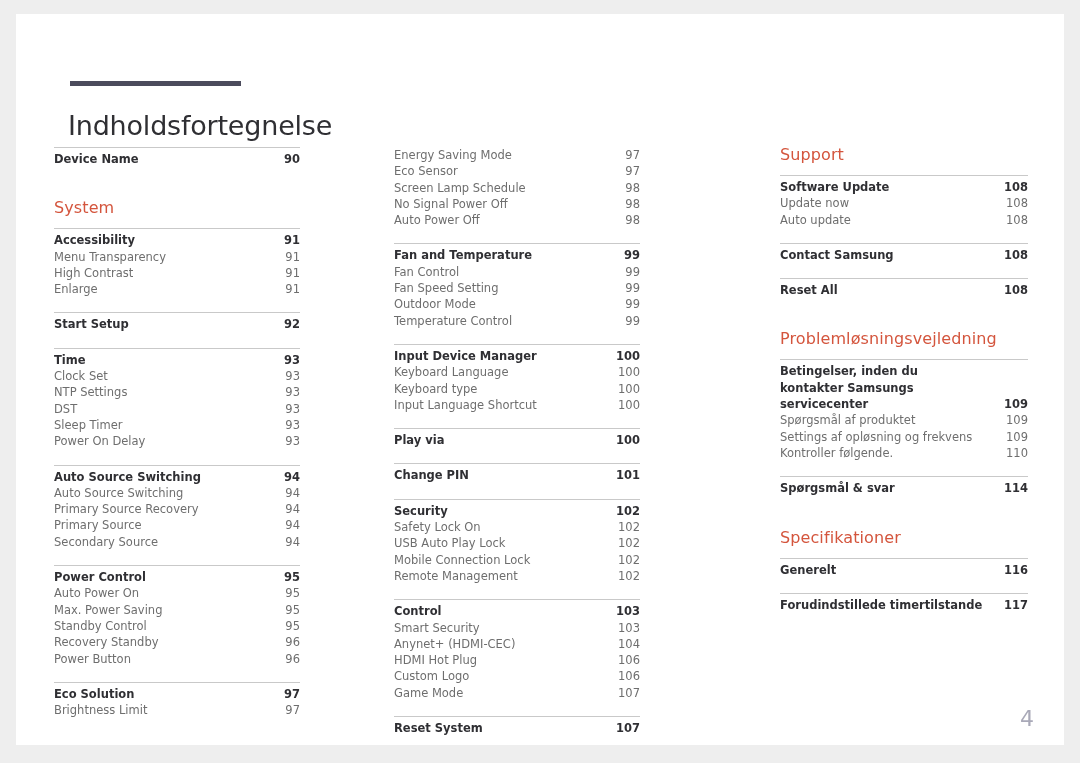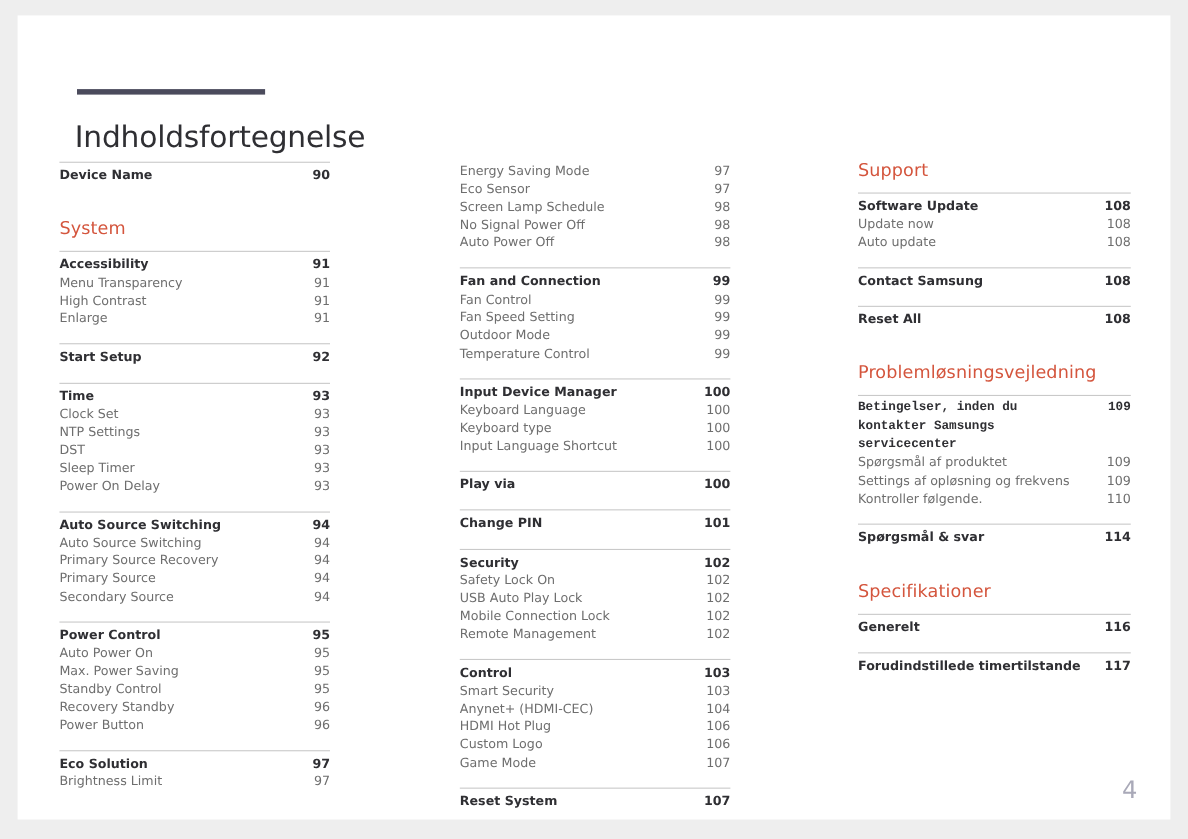--- a/index.html
+++ b/index.html
@@ -52,21 +52,21 @@
     top: 0;
     width: 966px;
     height: 731px;
     padding-left: 22px;
   }
   .col {
     position: absolute;
     top: 133px;
   }
   .col-1 { left: 38px;  width: 246px; }
-  .col-2 { left: 402px; width: 246px; }
+  .col-2 { left: 378px; width: 246px; }
   .col-3 { left: 764px; width: 248px; }
 
   
   .section-heading {
     font-size: 16px;
     color: #d4553d;
     font-weight: 400;
     letter-spacing: 0.1px;
     line-height: 1;
   }
@@ -102,21 +102,21 @@
   .entry .pagenum {
     flex: 0 0 auto;
     text-align: right;
     font-variant-numeric: tabular-nums;
   }
   .entry.wrap .label {
     max-width: 200px;
     white-space: normal;
   }
   .entry.wrap {
-    font-family: Liberation Mono, monospace;
+    align-items: flex-end;
   }
 
   .spacer-sm { height: 12px; }
   .spacer-lg { height: 30px; }
   .spacer-heading { height: 12px; }
 
   
   .folio {
     position: absolute;
     right: 30px;
@@ -278,21 +278,21 @@
             <span class="pagenum">98</span>
           </div>
           <div class="entry level-2">
             <span class="label">Auto Power Off</span>
             <span class="pagenum">98</span>
           </div>
         </div>
         <div class="spacer-sm"></div>
         <div class="group">
           <div class="entry level-1">
-            <span class="label">Fan and Connection</span>
+            <span class="label">Fan and Temperature</span>
             <span class="pagenum">99</span>
           </div>
           <div class="entry level-2">
             <span class="label">Fan Control</span>
             <span class="pagenum">99</span>
           </div>
           <div class="entry level-2">
             <span class="label">Fan Speed Setting</span>
             <span class="pagenum">99</span>
           </div>

